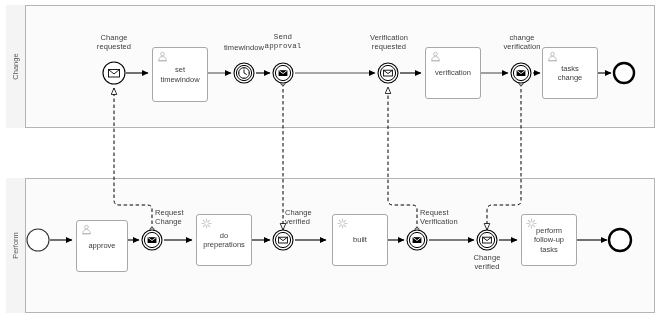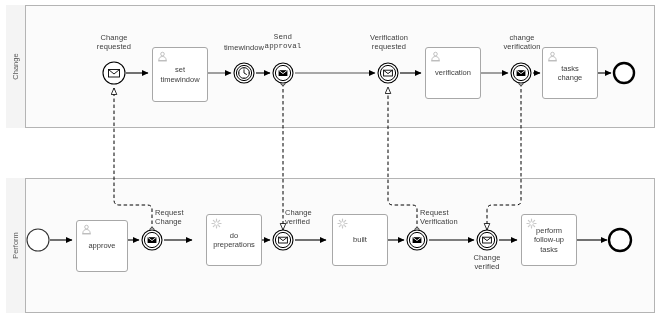--- a/index.html
+++ b/index.html
@@ -220,21 +220,21 @@
 
   <div class="taskbox" style="left:76px;top:220px;width:52px;height:52px;">
     <svg class="ticon" viewBox="0 0 16 16">
       <circle cx="8" cy="4.4" r="2.6" fill="none" stroke="#777" stroke-width="1.2"></circle>
       <path d="M2.6,14 C2.6,9.6 5,8 8,8 C11,8 13.4,9.6 13.4,14 Z" fill="none" stroke="#777" stroke-width="1.2"></path>
       <line x1="1.6" y1="14.4" x2="14.4" y2="14.4" stroke="#777" stroke-width="1.2"></line>
     </svg>
     <span class="tasklbl">approve</span>
   </div>
 
-  <div class="taskbox" style="left:196px;top:214px;width:56px;height:52px;margin-left:10px;">
+  <div class="taskbox" style="left:196px;top:214px;width:56px;height:52px;">
     <svg class="ticon" viewBox="0 0 18 18">
       <circle cx="9" cy="9" r="3.2" fill="none" stroke="#9a9a9a" stroke-width="1.3"></circle>
       <g stroke="#9a9a9a" stroke-width="1.9" stroke-linecap="round">
         <line x1="9" y1="1.6" x2="9" y2="4"></line>
           <line x1="9" y1="14" x2="9" y2="16.4"></line>
         <line x1="1.6" y1="9" x2="4" y2="9"></line>
           <line x1="14" y1="9" x2="16.4" y2="9"></line>
         <line x1="3.8" y1="3.8" x2="5.5" y2="5.5"></line>
           <line x1="12.5" y1="12.5" x2="14.2" y2="14.2"></line>
         <line x1="14.2" y1="3.8" x2="12.5" y2="5.5"></line>

